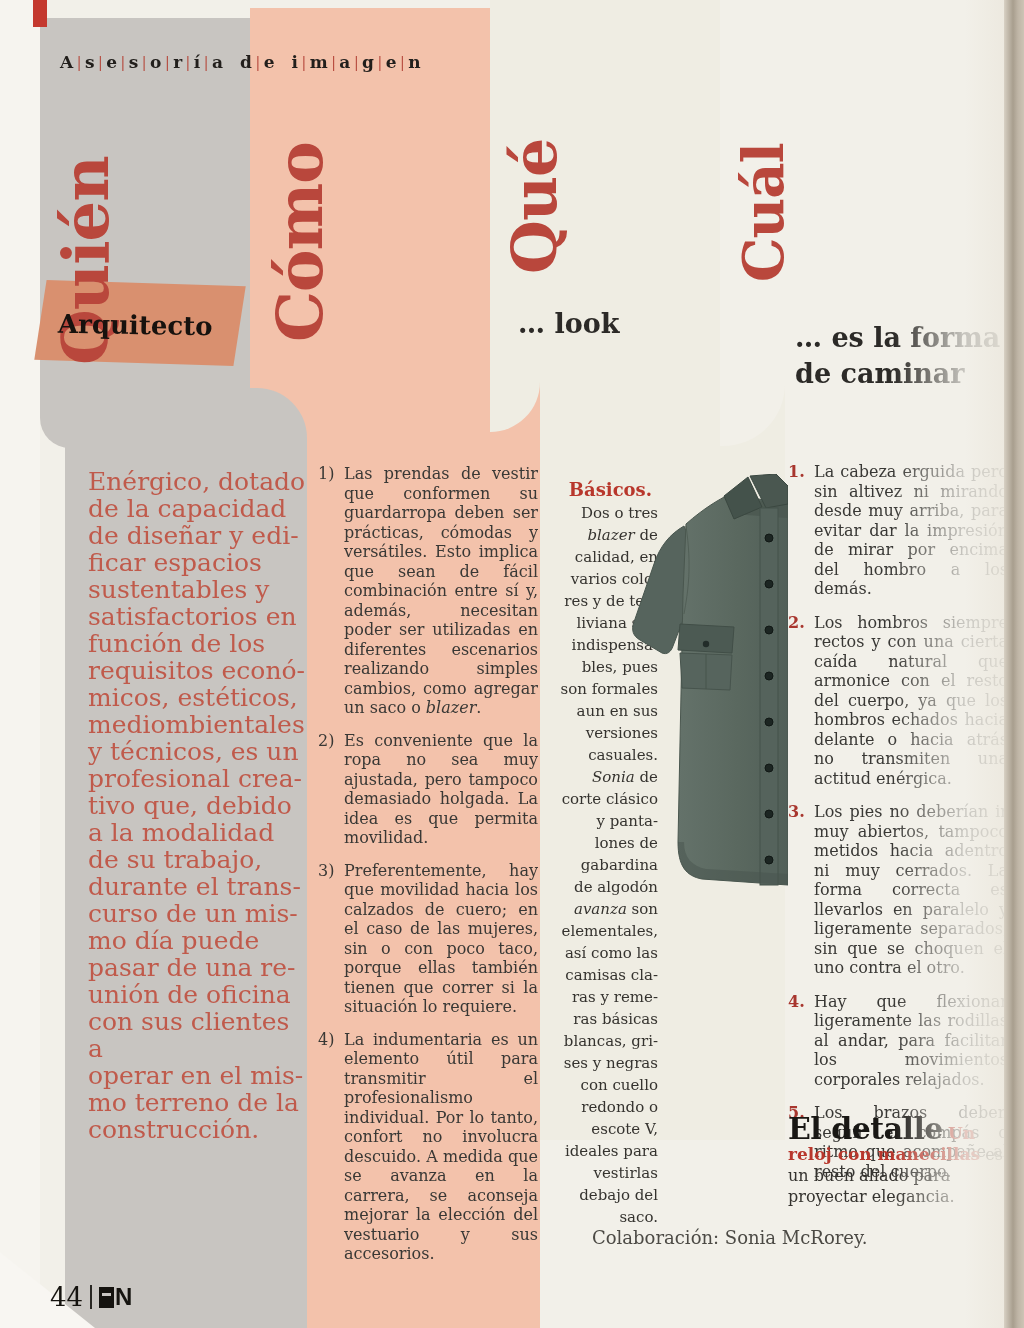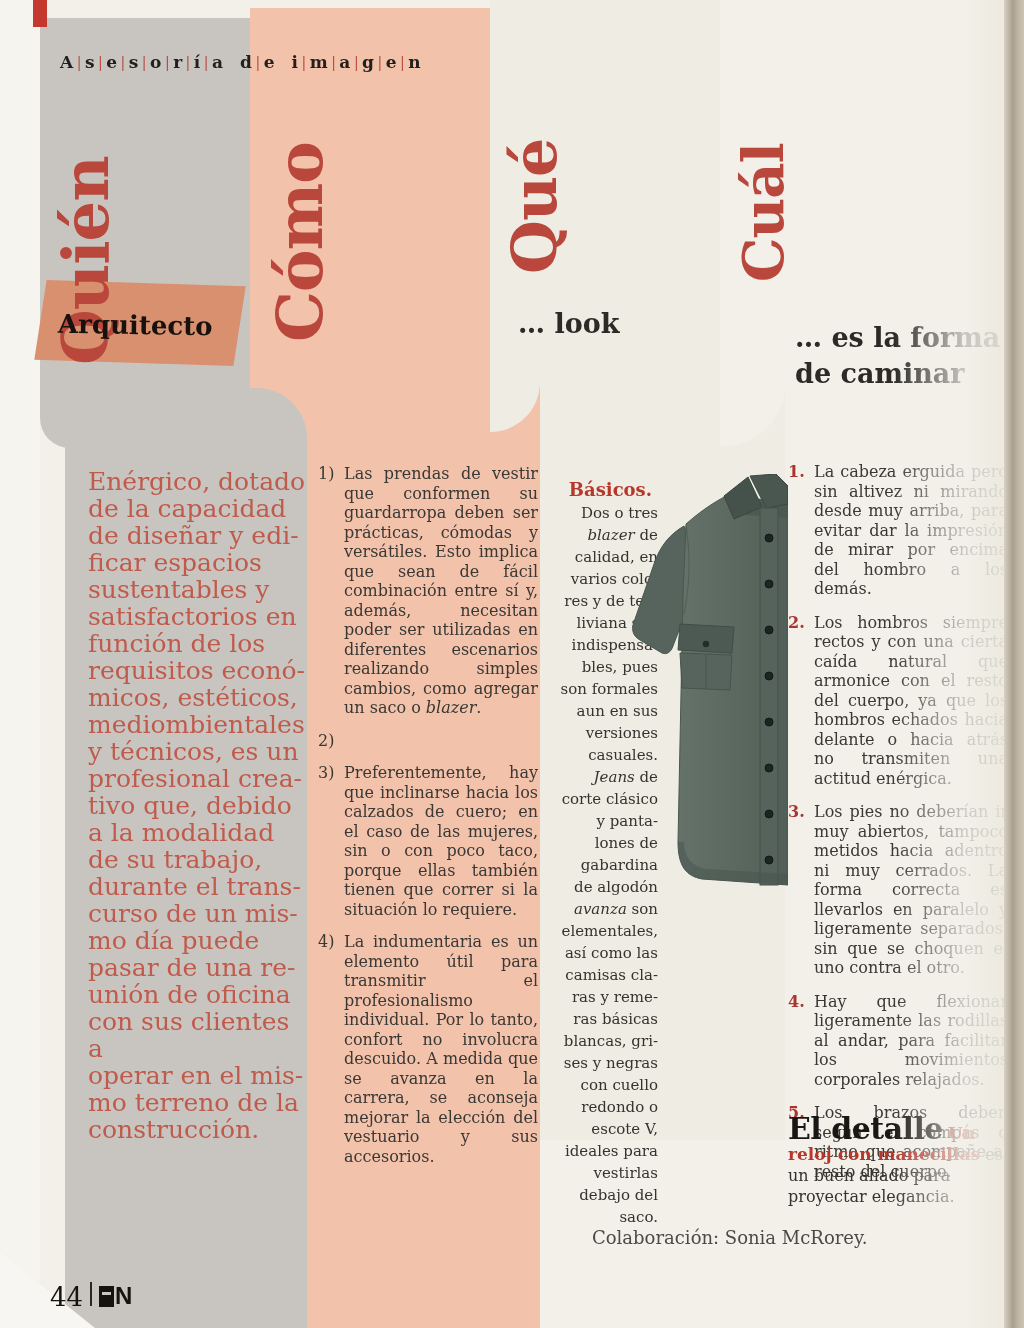--- a/index.html
+++ b/index.html
@@ -69,21 +69,21 @@
             line-height:22px;color:#35332f;white-space:pre-line;}
 
   .shirt{left:626px;top:474px;width:162px;height:414px;position:absolute;z-index:10;}
 
   .detail{left:788px;top:1118px;width:222px;font-size:16px;line-height:21px;color:#35332f;}
   .d-title{font-size:30px;font-weight:bold;color:#191714;letter-spacing:-0.5px;}
   .d-high{color:#b8372c;font-weight:bold;font-size:17px;}
 
   .caption{left:592px;top:1227px;font-size:18px;color:#4c4a45;}
 
-  .footer{left:50px;top:1282px;display:flex;align-items:flex-start;gap:7px;}
+  .footer{left:50px;top:1282px;display:flex;align-items:center;gap:7px;}
   .pagenum{font-size:26px;color:#15130f;}
   .fdiv{width:2px;height:24px;background:#2a2824;}
   .logo{display:flex;align-items:center;gap:1px;font-family:"Liberation Sans",sans-serif;}
   .logo-block{width:15px;height:21px;background:#15130f;position:relative;display:inline-block;}
   .logo-block::after{content:"";position:absolute;left:3px;top:6px;width:9px;height:3px;background:#c8c5c1;}
   .logo-n{font-size:24px;font-weight:bold;color:#15130f;letter-spacing:-1px;}
 </style>
 </head>
 <body>
 
@@ -137,45 +137,46 @@
 mo terreno de la
 construcción.</div>
 
   <div class="content list list-como">
     <div class="item">
       <span class="num">1)</span>
       <div class="txt">Las prendas de vestir que conformen su guardarropa deben ser prácticas, cómodas y versátiles. Esto implica que sean de fácil combinación entre sí y, además, necesitan poder ser utilizadas en diferentes escenarios realizando simples cambios, como agregar un saco o <i>blazer</i>.</div>
     </div>
     <div class="item">
       <span class="num">2)</span>
+      <div class="txt">Es conveniente que la ropa no sea muy ajustada, pero tampoco demasiado holgada. La idea es que permita movilidad.</div>
     </div>
     <div class="item">
       <span class="num">3)</span>
-      <div class="txt">Preferentemente, hay que inclinarse hacia los calzados de cuero; en el caso de las mujeres, sin o con poco taco, porque ellas también tienen que correr si la situación lo requiere.</div>
+      <div class="txt">Preferentemente, hay que movilidad hacia los calzados de cuero; en el caso de las mujeres, sin o con poco taco, porque ellas también tienen que correr si la situación lo requiere.</div>
     </div>
     <div class="item">
       <span class="num">4)</span>
       <div class="txt">La indumentaria es un elemento útil para transmitir el profesionalismo individual. Por lo tanto, confort no involucra descuido. A medida que se avanza en la carrera, se aconseja mejorar la elección del vestuario y sus accesorios.</div>
     </div>
   </div>
 
   <div class="content basicos-label">Básicos.</div>
   <div class="content que-body">Dos o tres
 <i>blazer</i> de
 calidad, en
 varios colo-
 res y de tela
 liviana son
 indispensa-
 bles, pues
 son formales
 aun en sus
 versiones
 casuales.
-<i>Jeans</i> de
+<i>Sonia</i> de
 corte clásico
 y panta-
 lones de
 gabardina
 de algodón
 <i>avanza</i> son
 elementales,
 así como las
 camisas cla-
 ras y reme-

